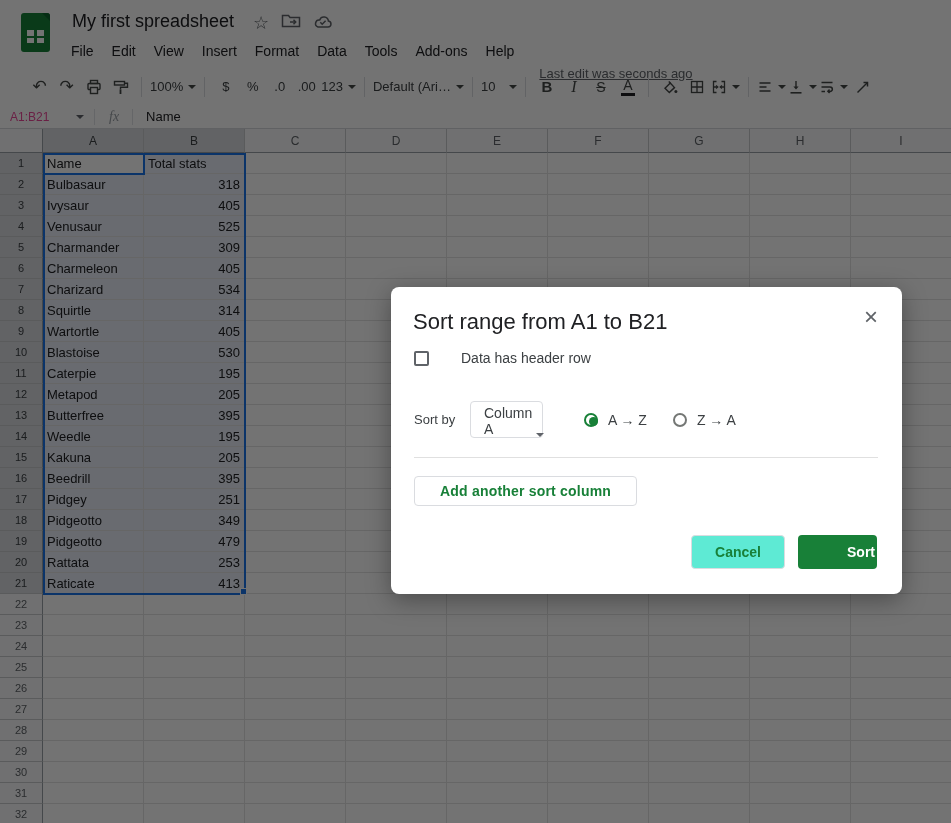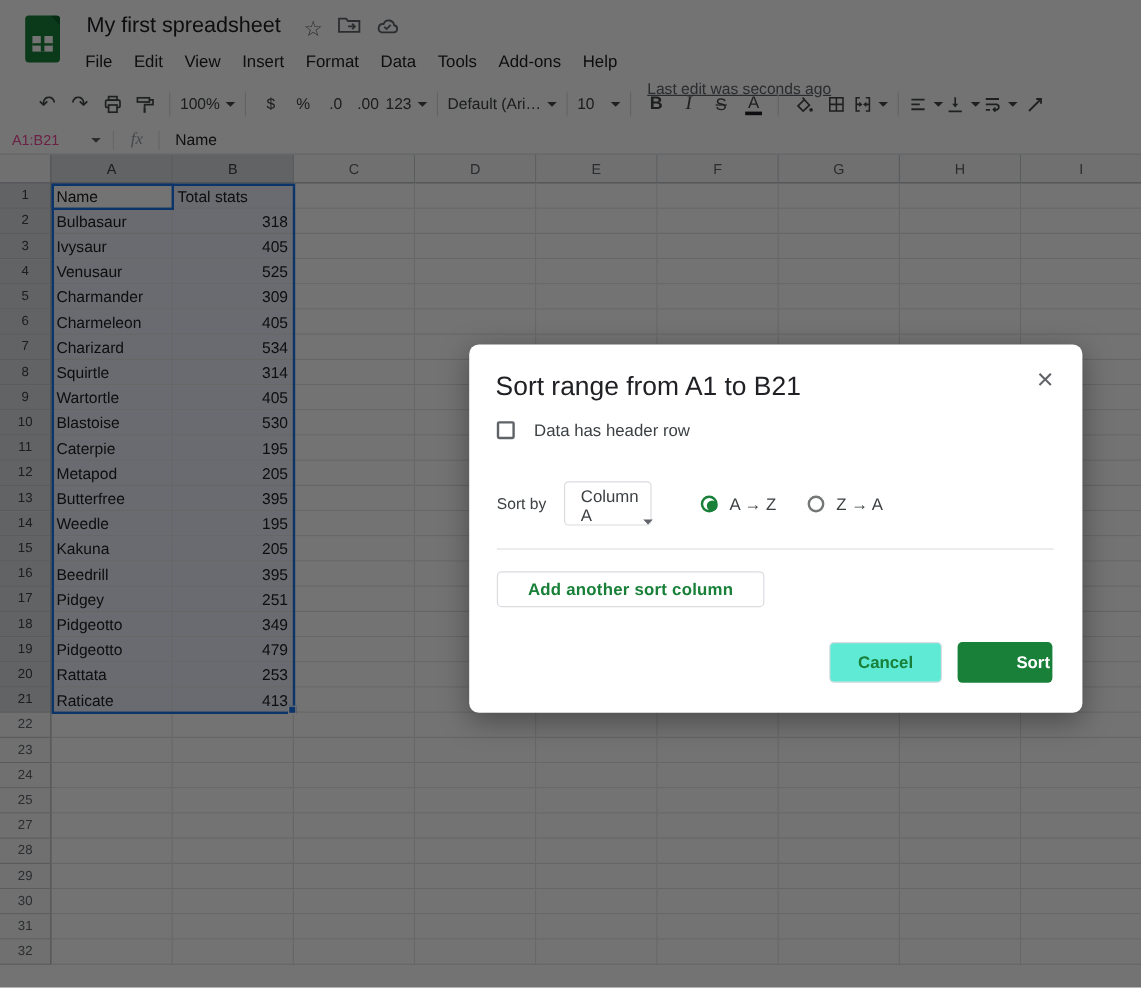--- a/index.html
+++ b/index.html
@@ -56,21 +56,21 @@
   .cell.activecell { background:#fff; }
   .sel-border { position:absolute; left:43px; top:24px; width:203px; height:442px; border:2px solid #1a73e8; pointer-events:none; }
   .active-cell-border { position:absolute; left:43px; top:24px; width:102px; height:22px; border:2px solid #1a73e8; pointer-events:none; }
   .fill-handle { position:absolute; left:240px; top:459px; width:7px; height:7px; background:#1a73e8; border:1px solid #fff; }
 
   
   .scrim { position:absolute; inset:0; background:rgba(0,0,0,0.55); z-index:5; }
   .dialog { position:absolute; left:391px; top:287px; width:511px; height:307px; background:#fff; border-radius:8px; z-index:6; box-shadow:0 6px 24px rgba(0,0,0,0.35); }
   .dlg-title { position:absolute; left:22px; top:22px; font-size:22px; color:#202124; }
   .dlg-close { position:absolute; right:24px; top:18px; font-size:24px; color:#5f6368; line-height:24px; cursor:default; }
-  .dlg-check-row { position:absolute; left:23px; top:63px; display:flex; align-items:center; }
+  .dlg-check-row { position:absolute; left:23px; top:63px; display:flex; align-items:center;gap:16px; }
   .checkbox { width:15px; height:15px; border:2px solid #5f6368; border-radius:2px; flex:none; }
   .check-label { margin-left:16px; font-size:14px; color:#3c4043; }
   .sort-row { position:absolute; left:23px; top:114px; height:37px; display:flex; align-items:center; }
   .sort-by { font-size:13px; color:#3c4043; width:56px; }
   .dropdown { border:1px solid #dadce0; border-radius:4px; height:37px; width:73px; display:flex; align-items:flex-end; justify-content:space-between; padding:0 10px 0 13px; font-size:14px; color:#3c4043; }
   .dropdown .caret { border-top-color:#5f6368; margin-left:4px; }
   .radio-group { display:flex; align-items:center; margin-left:41px; }
   .radio { width:14px; height:14px; border-radius:50%; border:2px solid #747775; position:relative; flex:none; }
   .radio.on { border-color:#188038; }
   .radio.on::after { content:''; position:absolute; left:2.5px; top:2.5px; width:9px; height:9px; border-radius:50%; background:#188038; }
@@ -540,20 +540,32 @@
         <div class="cell"></div>
         <div class="cell"></div>
         <div class="cell"></div>
         <div class="cell"></div>
         <div class="cell"></div>
         <div class="cell"></div>
         <div class="cell"></div>
         <div class="cell"></div>
       </div>
       <div class="grow">
+        <div class="rowh">26</div>
+        <div class="cell"></div>
+        <div class="cell"></div>
+        <div class="cell"></div>
+        <div class="cell"></div>
+        <div class="cell"></div>
+        <div class="cell"></div>
+        <div class="cell"></div>
+        <div class="cell"></div>
+        <div class="cell"></div>
+      </div>
+      <div class="grow">
         <div class="rowh">27</div>
         <div class="cell"></div>
         <div class="cell"></div>
         <div class="cell"></div>
         <div class="cell"></div>
         <div class="cell"></div>
         <div class="cell"></div>
         <div class="cell"></div>
         <div class="cell"></div>
         <div class="cell"></div>

